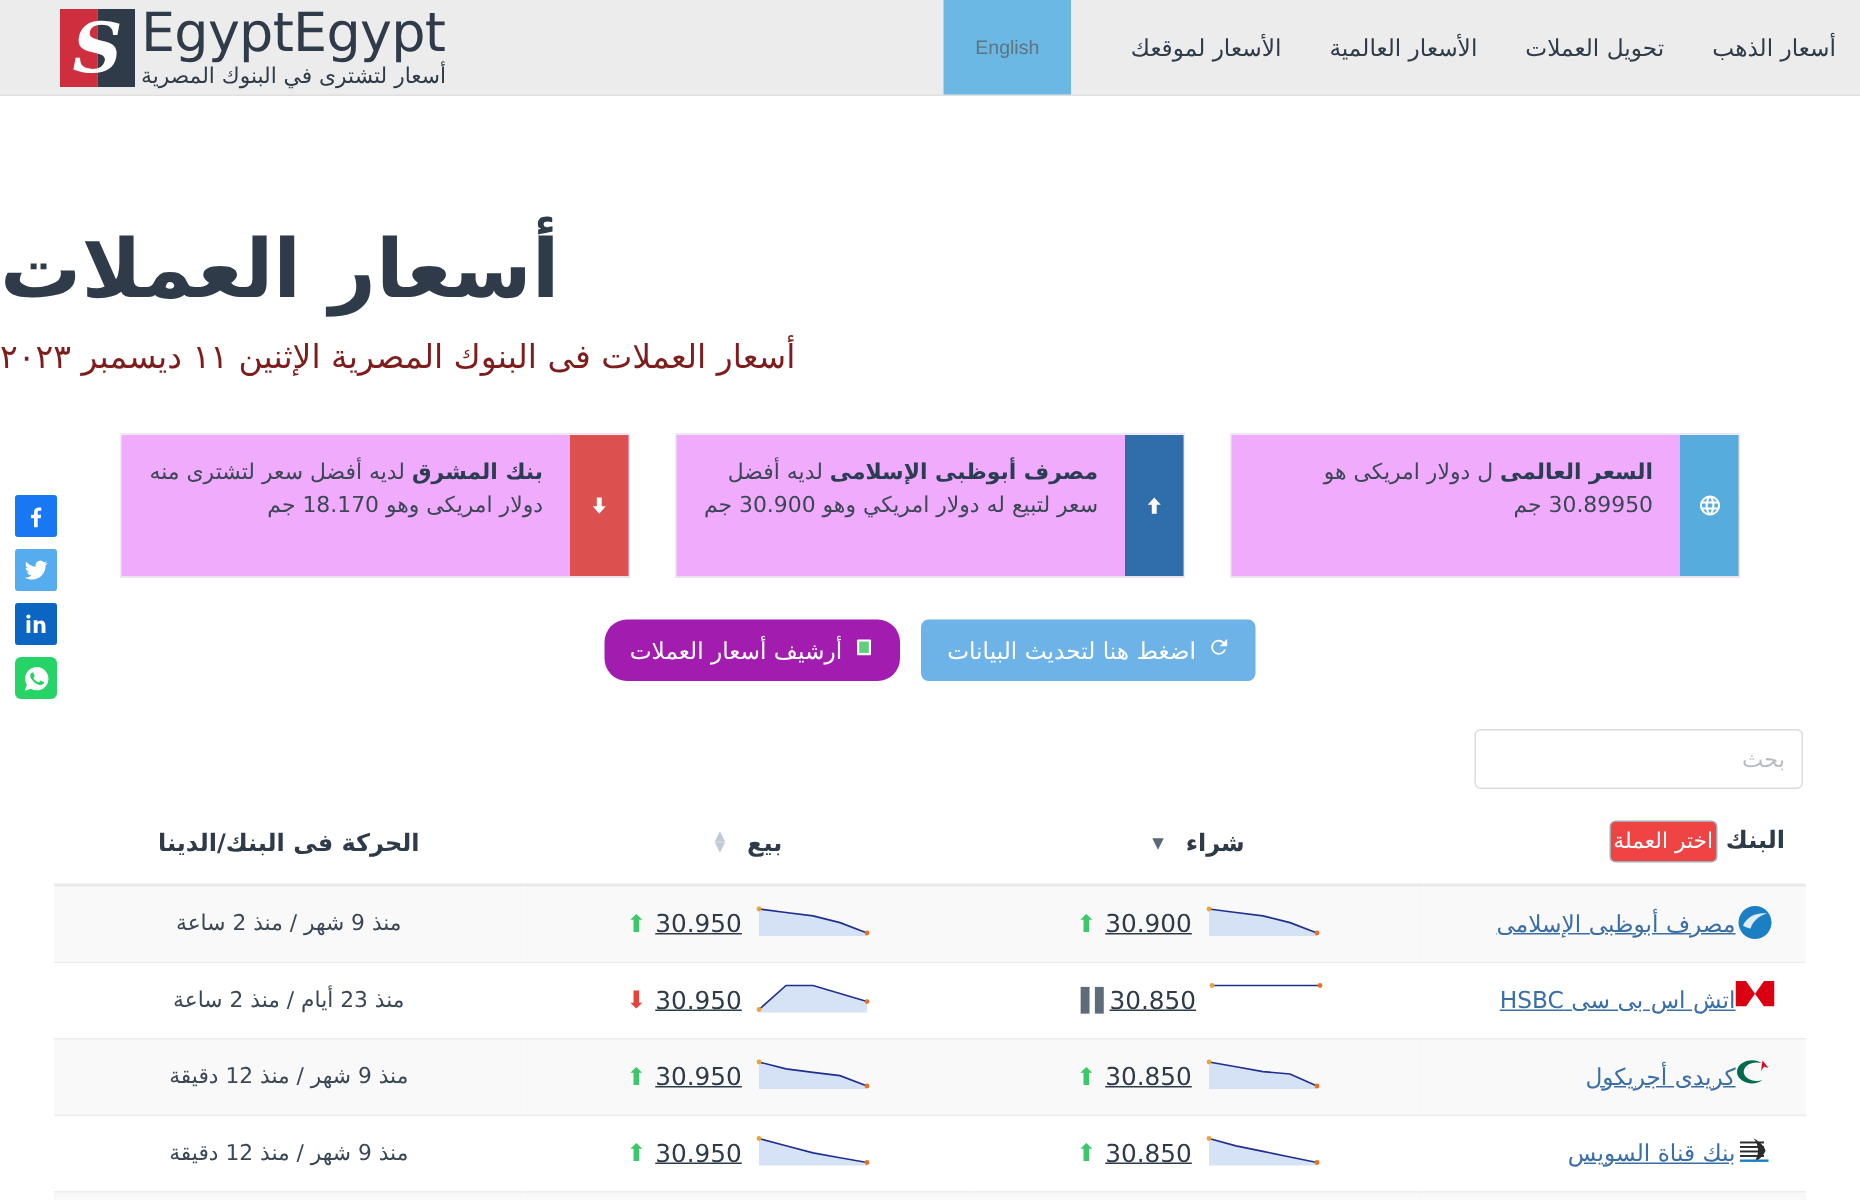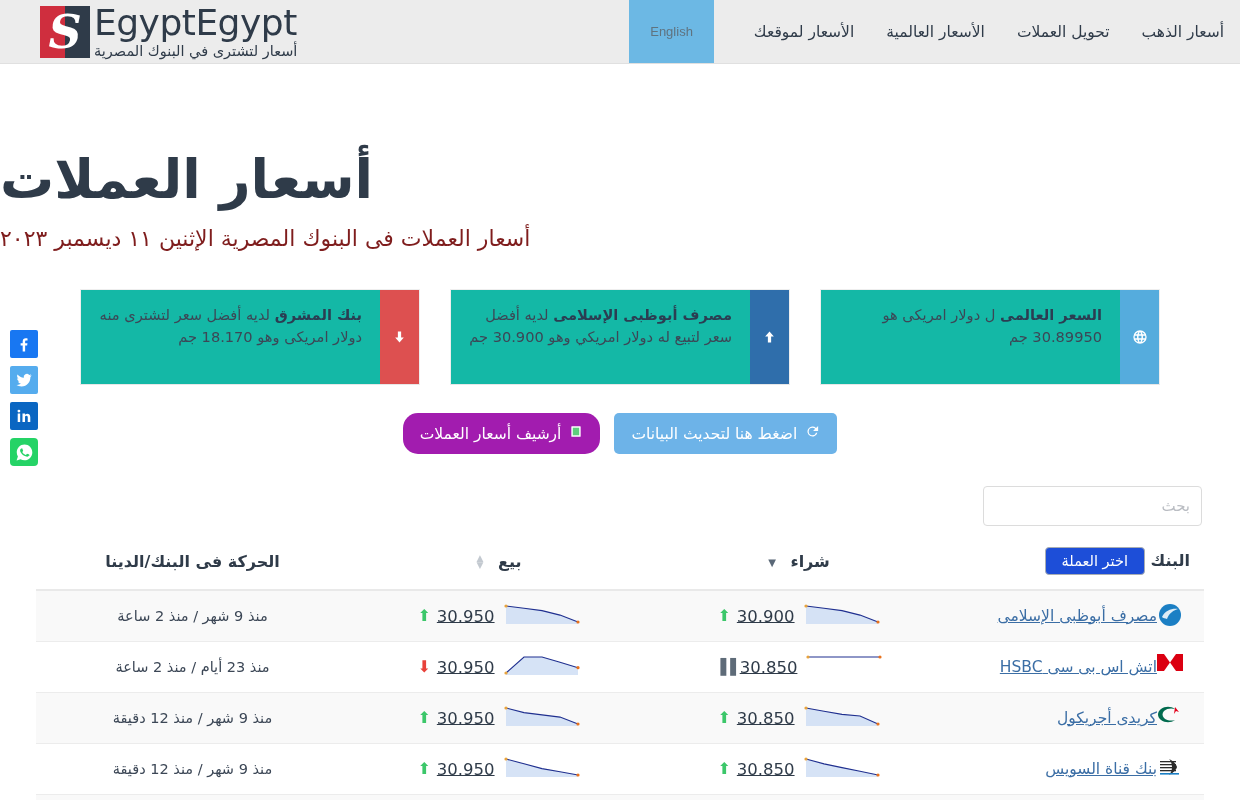--- a/index.html
+++ b/index.html
@@ -157,21 +157,21 @@
   .cards {
     display: flex;
     direction: rtl;
     margin: 38px 80px 0 80px;
     gap: 30px;
   }
   .card {
     flex: 1;
     display: flex;
     direction: rtl;
-    background: #14b8a6;
+    background: #f0abfc;
     border: 1px solid #eeeeee;
     border-bottom: 1px solid #e7e7e7;
     min-height: 94px;
     position: relative;
   }
   .card-icon {
     width: 39px;
     min-height: 94px;
     display: flex;
     align-items: center;
@@ -261,26 +261,26 @@
     font-weight: bold;
     vertical-align: middle;
     background: #ffffff;
   }
   .th-bank   { text-align: right; width: 255px; padding-right: 14px !important; }
   .th-buy    { text-align: center; width: 300px; }
   .th-sell   { text-align: center; width: 300px; }
   .th-move   { text-align: center; }
 
   .cur-btn {
-    background: #1d4ed8;
+    background: #ef4444;
     color: #ffffff;
     border: 1px solid #a8adb3;
     border-radius: 4px;
     font-size: 14.5px;
-    padding: 5px 16px;
+    padding: 5px 2px;
     margin-left: 9px;
     cursor: pointer;
     font-family: "DejaVu Sans", sans-serif;
     font-weight: normal;
     vertical-align: middle;
   }
   .sort-caret {
     display: inline-block;
     margin-right: 9px;
     color: #5a6877;

